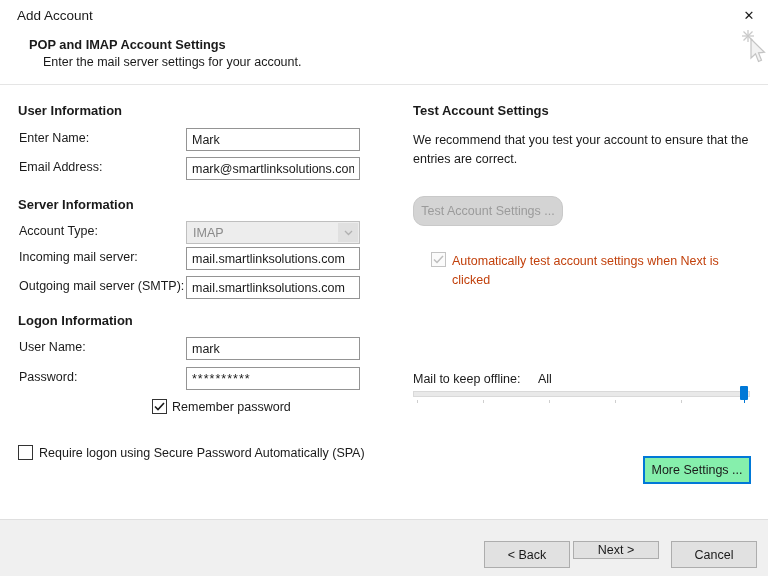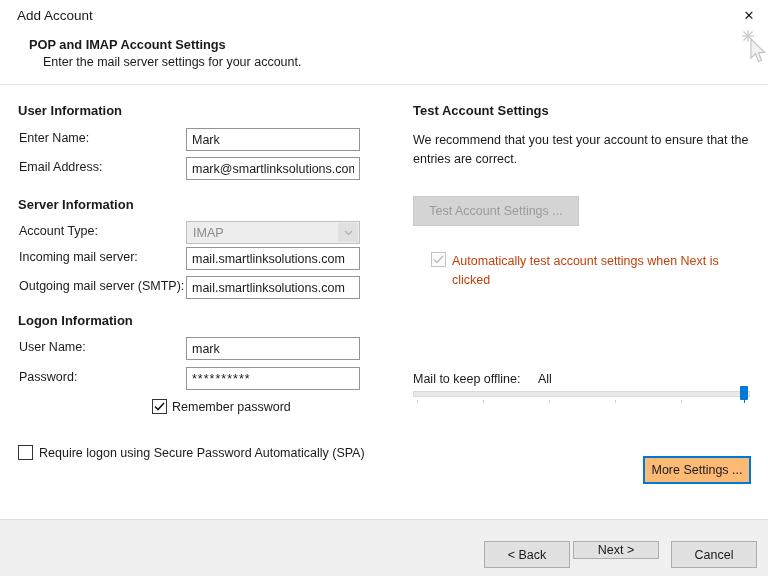--- a/index.html
+++ b/index.html
@@ -22,21 +22,21 @@
          color:#8a8a8a;display:flex;align-items:center;padding-left:6px;position:relative;}
   .combo-arrow{position:absolute;right:1px;top:1px;bottom:1px;width:20px;background:#e0e0e0;
                display:flex;align-items:center;justify-content:center;}
   .cb{box-sizing:border-box;width:15px;height:15px;border:1px solid #333;background:#fff;
       display:flex;align-items:center;justify-content:center;}
   .cb.disabled{border-color:#c3c3c3;background:#fbfbfb;}
   .btn{box-sizing:border-box;background:#e1e1e1;border:1px solid #adadad;
        font-family:"Liberation Sans","DejaVu Sans",sans-serif;font-size:12.5px;color:#1a1a1a;
        display:flex;align-items:center;justify-content:center;cursor:default;}
   .btn-disabled{background:#d4d4d4;border:1px solid #c9c9c9;color:#9b9b9b;}
-  .btn-focus{border:2px solid #0078d7;background:#fdba74;}
+  .btn-focus{border:2px solid #0078d7;background:#86efac;}
   .gray-text{color:#c2410c;}
   .slider-track{background:#e9e9e9;border:1px solid #d9d9d9;height:4px;box-sizing:content-box;}
   .slider-thumb{background:#0078d7;width:8px;height:14px;border-radius:1px;}
   .tick{width:1px;height:3px;background:#cfcfcf;}
   .tick.blue{background:#0078d7;}
   .footer{background:#f0f0f0;width:768px;height:56px;}
   .footer-sep{height:1px;background:#dfdfdf;width:768px;}
 </style>
 </head>
 <body>
@@ -103,21 +103,21 @@
   </div>
   <div class="abs lbl" style="left:172px;top:400px;">Remember password</div>
 
   <div class="abs cb" style="left:18px;top:445px;"></div>
   <div class="abs lbl" style="left:39px;top:446px;">Require logon using Secure Password Automatically (SPA)</div>
 
   <div class="abs section-heading" style="left:413px;top:103px;">Test Account Settings</div>
 
   <div class="abs lbl" style="left:413px;top:131px;width:350px;white-space:normal;line-height:19px;">We recommend that you test your account to ensure that the entries are correct.</div>
 
-  <div class="abs btn btn-disabled" style="left:413px;top:196px;width:166px;height:30px;">
+  <div class="abs btn btn-disabled" style="left:413px;top:196px;width:150px;height:30px;border-radius:11px;">
     <span>Test Account Settings ...</span>
   </div>
 
   <div class="abs cb disabled" style="left:431px;top:252px;">
     <svg width="11" height="9" viewBox="0 0 11 9">
       <polyline points="1,4.5 4,7.5 10,1" fill="none" stroke="#bdbdbd" stroke-width="1.5"></polyline>
     </svg>
   </div>
   <div class="abs lbl gray-text" style="left:452px;top:252px;width:300px;white-space:normal;line-height:19px;">Automatically test account settings when Next is clicked</div>
 

